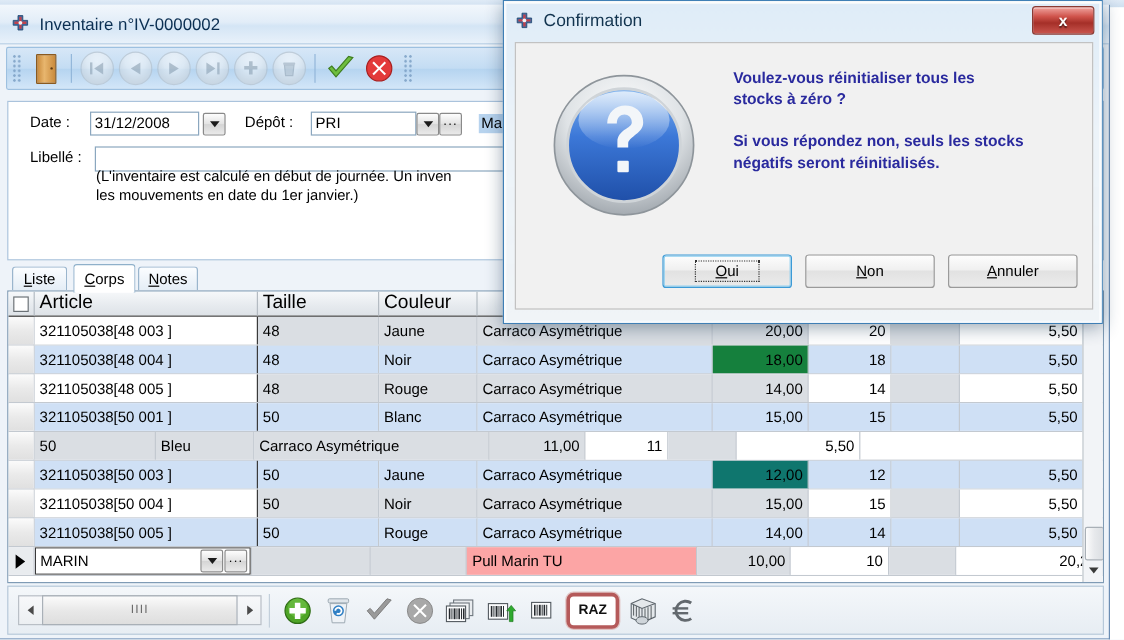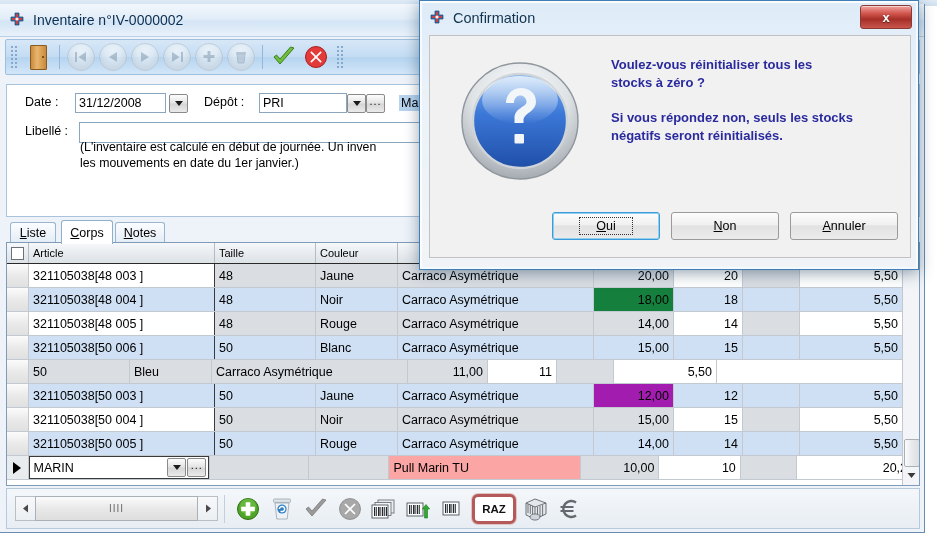--- a/index.html
+++ b/index.html
@@ -104,21 +104,21 @@
   #grid-wrap{
     position:absolute;left:6px;top:238px;width:914px;height:244px;
     background:#fff;border:1px solid #7f9bb5;box-sizing:border-box;overflow:hidden;
   }
   #grid-header{
     position:absolute;left:0;top:0;width:100%;height:21px;
     background:linear-gradient(to bottom,#f6f8fa,#e6eaee 60%,#dde2e7);
     border-bottom:1px solid #2a2a2a;box-sizing:border-box;display:flex;
   }
   .hcell{height:20px;box-sizing:border-box;border-right:1px solid #b4bbc2;
-         display:flex;align-items:center;padding-left:4px;font-size:11px;color:#000;
+         display:flex;align-items:center;padding-left:4px;font-size:16px;color:#000;
          overflow:hidden;white-space:nowrap;}
   .hcell.selbox{justify-content:center;padding-left:0;}
   .hchk{width:11px;height:11px;border:1px solid #6b7277;background:#fff;}
   .grow{position:absolute;left:0;height:24px;display:flex;box-sizing:border-box;
         border-bottom:1px solid #c3c9d0;width:100%;}
   .gcell{height:23px;box-sizing:border-box;border-right:1px solid #c3c9d0;
          display:flex;align-items:center;padding:0 4px;font-size:12.5px;color:#000;
          overflow:hidden;white-space:nowrap;}
   .gcell.num{justify-content:flex-end;}
   .gcell.sel{padding:0;justify-content:center;}
@@ -393,21 +393,21 @@
           <div class="gcell" style="width: 196px; background: rgb(218, 222, 227);">Carraco Asymétrique</div>
           <div class="gcell num" style="width: 80px; background: rgb(218, 222, 227);">14,00</div>
           <div class="gcell num" style="width: 69px; background: rgb(255, 255, 255);">14</div>
           <div class="gcell num" style="width: 57px; background: rgb(218, 222, 227);"></div>
           <div class="gcell num" style="width: 103px; background: rgb(255, 255, 255);">5,50</div>
         </div>
         <div class="grow" style="top: 93px;">
           <div class="gcell sel" style="width: 22px; background: rgb(233, 236, 239);">
             <span class="rowbtn"></span>
           </div>
-          <div class="gcell" style="width: 186px; background: rgb(207, 224, 245); border-right: 1px solid rgb(58, 58, 58);">321105038[50 006   ]</div>
+          <div class="gcell" style="width: 186px; background: rgb(207, 224, 245); border-right: 1px solid rgb(58, 58, 58);">321105038[50 001   ]</div>
           <div class="gcell" style="width: 101px; background: rgb(207, 224, 245);">50</div>
           <div class="gcell" style="width: 82px; background: rgb(207, 224, 245);">Blanc</div>
           <div class="gcell" style="width: 196px; background: rgb(207, 224, 245);">Carraco Asymétrique</div>
           <div class="gcell num" style="width: 80px; background: rgb(207, 224, 245);">15,00</div>
           <div class="gcell num" style="width: 69px; background: rgb(207, 224, 245);">15</div>
           <div class="gcell num" style="width: 57px; background: rgb(207, 224, 245);"></div>
           <div class="gcell num" style="width: 103px; background: rgb(207, 224, 245);">5,50</div>
         </div>
         <div class="grow" style="top: 117px;">
           <div class="gcell sel" style="width: 22px; background: rgb(233, 236, 239);">
@@ -422,21 +422,21 @@
           <div class="gcell num" style="width: 103px; background: rgb(255, 255, 255);">5,50</div>
         </div>
         <div class="grow" style="top: 141px;">
           <div class="gcell sel" style="width: 22px; background: rgb(233, 236, 239);">
             <span class="rowbtn"></span>
           </div>
           <div class="gcell" style="width: 186px; background: rgb(207, 224, 245); border-right: 1px solid rgb(58, 58, 58);">321105038[50 003   ]</div>
           <div class="gcell" style="width: 101px; background: rgb(207, 224, 245);">50</div>
           <div class="gcell" style="width: 82px; background: rgb(207, 224, 245);">Jaune</div>
           <div class="gcell" style="width: 196px; background: rgb(207, 224, 245);">Carraco Asymétrique</div>
-          <div class="gcell num" style="width: 80px; background: #a21caf;">12,00</div>
+          <div class="gcell num" style="width: 80px; background: #0f766e;">12,00</div>
           <div class="gcell num" style="width: 69px; background: rgb(207, 224, 245);">12</div>
           <div class="gcell num" style="width: 57px; background: rgb(207, 224, 245);"></div>
           <div class="gcell num" style="width: 103px; background: rgb(207, 224, 245);">5,50</div>
         </div>
         <div class="grow" style="top: 165px;">
           <div class="gcell sel" style="width: 22px; background: rgb(233, 236, 239);">
             <span class="rowbtn"></span>
           </div>
           <div class="gcell" style="width: 186px; background: rgb(255, 255, 255); border-right: 1px solid rgb(58, 58, 58);">321105038[50 004   ]</div>
           <div class="gcell" style="width: 101px; background: rgb(218, 222, 227);">50</div>

